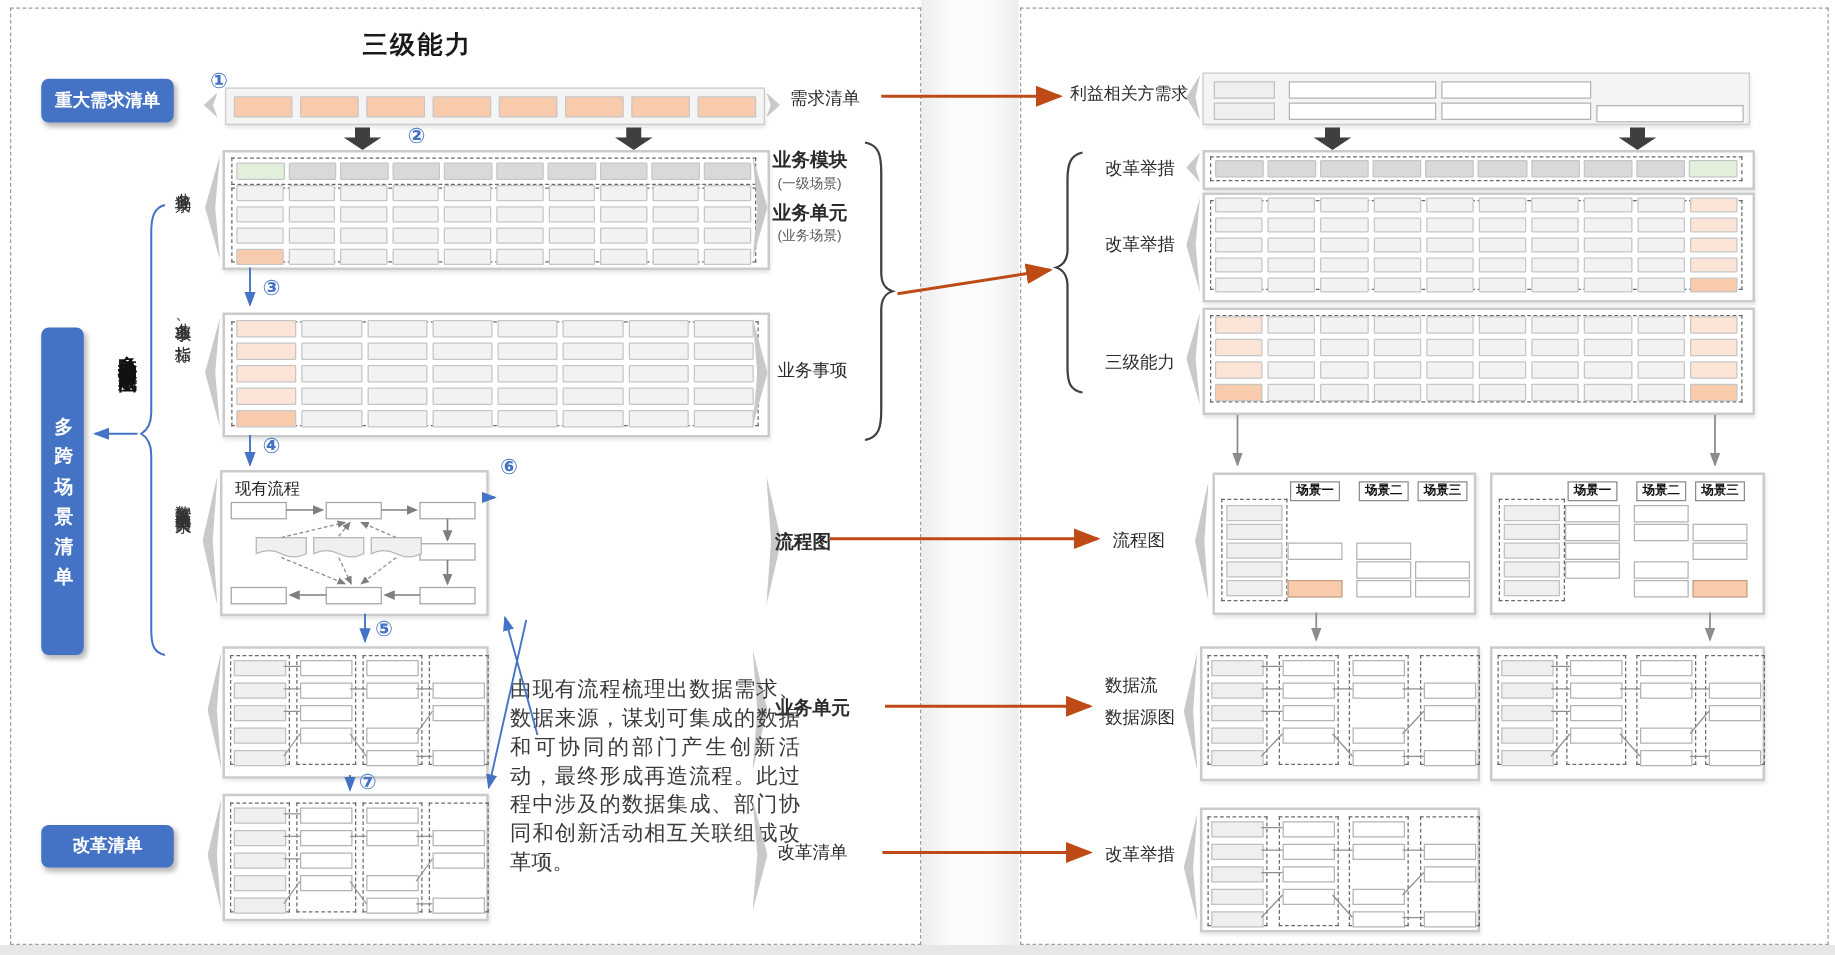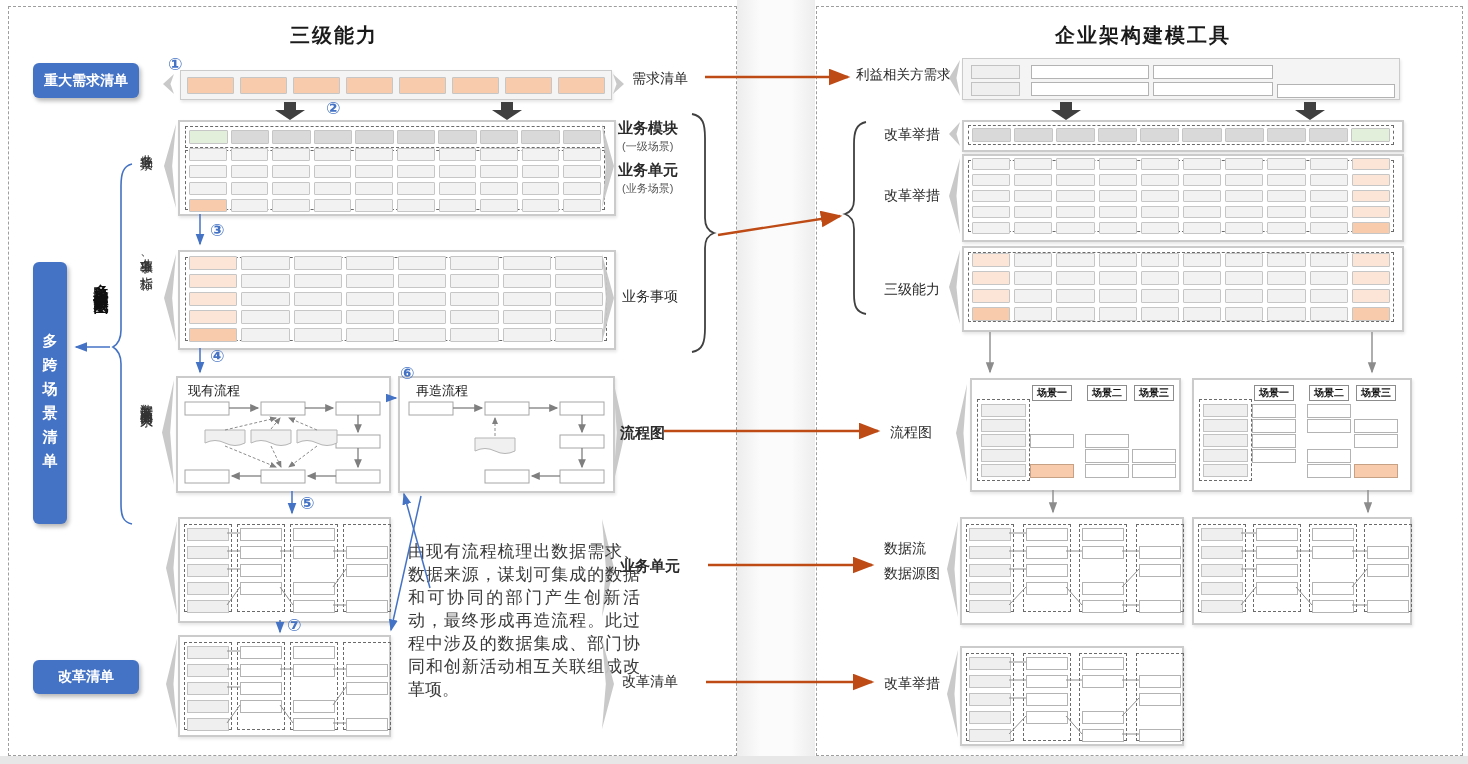--- a/index.html
+++ b/index.html
@@ -38,21 +38,20 @@
 
 <div id="canvas">
 
   <div class="gap-band" style="left:737px;top:0;width:78px;height:764px;"></div>
   <div class="bottom-strip" style="left:0;top:756px;width:1468px;height:8px;"></div>
 
   <div class="panel" style="left:8px;top:6px;width:727px;height:748px;"></div>
   <div class="panel" style="left:816px;top:6px;width:645px;height:748px;"></div>
 
   <div class="ptitle" style="left:290px;top:22px;">三级能力</div>
-  <div class="ptitle" style="left:1055px;top:22px;">企业架构建模工具</div>
 
   <div class="badge" style="left:33px;top:63px;width:106px;height:35px;">重大需求清单</div>
   <div class="step" style="left:168px;top:56px;">①</div>
 
   <div class="block" style="left:180px;top:70px;width:430px;height:28px;background:#f4f4f4;border-width:1px;">
     <div class="grid" style="position: absolute; inset: 6px; grid-template-columns: repeat(8, 1fr); gap: 6px;">
         <div class="cell" style="height: 15px; background: rgb(248, 203, 173);"></div>
         <div class="cell" style="height: 15px; background: rgb(248, 203, 173);"></div>
         <div class="cell" style="height: 15px; background: rgb(248, 203, 173);"></div>
         <div class="cell" style="height: 15px; background: rgb(248, 203, 173);"></div>
@@ -224,42 +223,20 @@
       <g stroke="#8c8c8c" stroke-width="1" stroke-dasharray="3,2" fill="none" marker-end="url(#mg)">
         <line x1="44" y1="34" x2="95" y2="22"></line>
           <line x1="90" y1="33" x2="99" y2="22"></line>
           <line x1="136" y1="34" x2="108" y2="22"></line>
         <line x1="44" y1="50" x2="95" y2="71"></line>
           <line x1="90" y1="50" x2="100" y2="71"></line>
           <line x1="136" y1="50" x2="108" y2="71"></line>
       </g>
     </svg>
   </div>
-  <div class="block" style="left:398px;top:376px;width:213px;height:113px;">
-    <div class="flowlbl" style="left:16px;top:4px;">再造流程</div>
-    <svg style="position:absolute;left:5px;top:18px;" width="203" height="93" viewBox="0 0 203 93">
-      <g fill="#fff" stroke="#a6a6a6">
-        <rect x="4" y="6" width="44" height="13"></rect>
-          <rect x="80" y="6" width="44" height="13"></rect>
-          <rect x="155" y="6" width="44" height="13"></rect>
-        <rect x="155" y="39" width="44" height="13"></rect>
-        <rect x="80" y="74" width="44" height="13"></rect>
-          <rect x="155" y="74" width="44" height="13"></rect>
-      </g>
-      <path d="M70,42 h40 v13 q-10,5 -20,0 q-10,-5 -20,0 z" fill="#f0f0f0" stroke="#b5b5b5"></path>
-      <g stroke="#7f7f7f" stroke-width="1.3" fill="none" marker-end="url(#mg)">
-        <line x1="48" y1="12" x2="77" y2="12"></line>
-          <line x1="124" y1="12" x2="152" y2="12"></line>
-        <line x1="177" y1="19" x2="177" y2="36"></line>
-          <line x1="177" y1="52" x2="177" y2="71"></line>
-        <line x1="155" y1="80" x2="127" y2="80"></line>
-      </g>
-      <line x1="90" y1="40" x2="90" y2="22" stroke="#8c8c8c" stroke-width="1" stroke-dasharray="3,2" marker-end="url(#mg)"></line>
-    </svg>
-  </div>
   <div class="chev chev-l" style="left:162px;top:380px;width:12px;height:105px;"></div>
   <div class="chev chev-r" style="left:613px;top:380px;width:12px;height:105px;"></div>
   <div class="step" style="left:400px;top:365px;">⑥</div>
   <div class="lbl lbl-b" style="left:620px;top:424px;">流程图</div>
   <div class="vtext" style="left:138px;top:394px;">数据需求及业务协同关系</div>
 
   <div class="step" style="left:300px;top:495px;">⑤</div>
 
   <div class="block" style="left:178px;top:517px;width:209px;height:102px;">
       <div class="dash" style="left: 4px; top: 5px; width: 46px; height: 86px;"></div>

